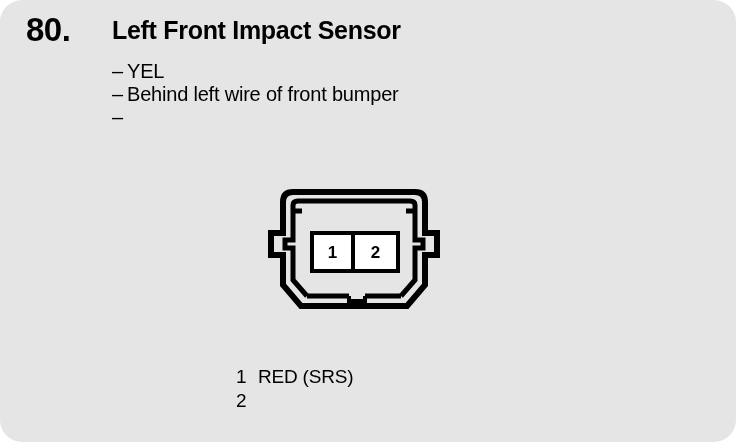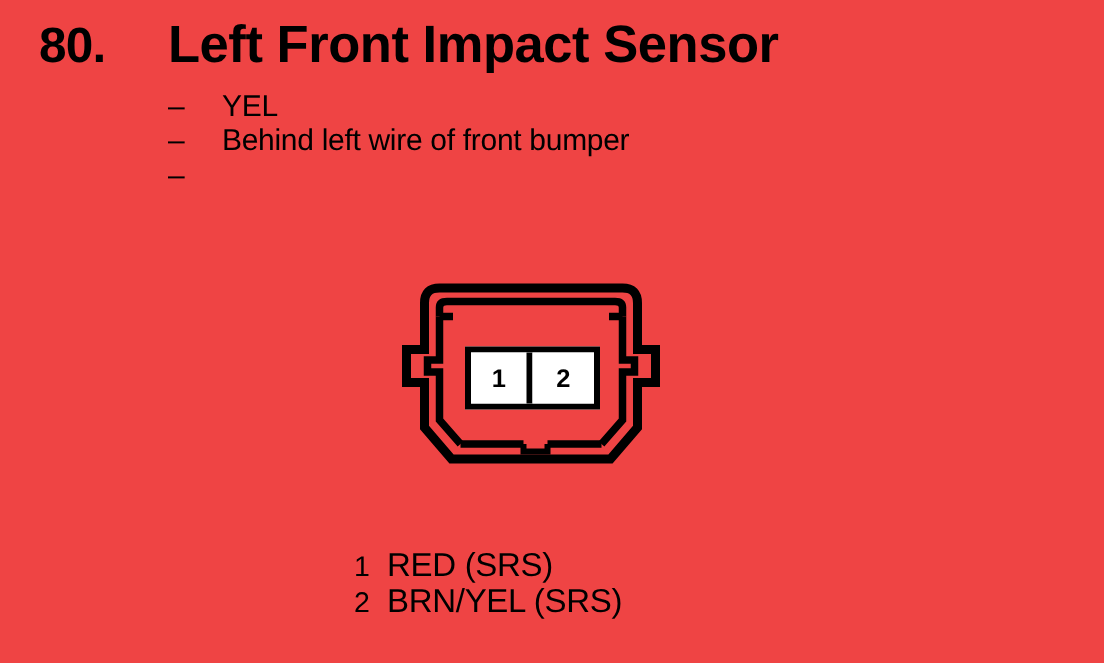--- a/index.html
+++ b/index.html
@@ -4,24 +4,25 @@
 <style>
   html, body {
     margin: 0;
     padding: 0;
     background: #ffffff;
   }
   #page {
     position: relative;
     width: 736px;
     height: 442px;
-    background: #ef4444;
+    background: #e5e5e5;
     overflow: hidden;
     font-family: "Liberation Sans", sans-serif;
     color: #000000;
+    border-radius: 22px;
   }
 
   
   #heading {
     position: absolute;
     left: 26px;
     top: 10px;
     width: 620px;
     height: 40px;
   }
@@ -32,21 +33,21 @@
     font-size: 33px;
     font-weight: bold;
     letter-spacing: -0.5px;
     line-height: 40px;
     white-space: pre;
   }
   #heading-title {
     position: absolute;
     left: 86px;
     top: 0px;
-    font-size: 35px;
+    font-size: 25px;
     font-weight: bold;
     letter-spacing: -0.3px;
     line-height: 40px;
     white-space: pre;
   }
 
   
   #spec-list {
     position: absolute;
     left: 112px;
@@ -63,21 +64,20 @@
     width: 15px;
     flex: 0 0 15px;
     font-size: 20px;
     line-height: 23px;
   }
   .spec-text {
     font-size: 20px;
     line-height: 23px;
     letter-spacing: -0.2px;
     white-space: pre;
-    margin-left: 21px;
   }
 
   
   #connector-diagram {
     position: absolute;
     left: 255px;
     top: 180px;
     width: 205px;
     height: 160px;
   }
@@ -127,21 +127,21 @@
     height: 24px;
     white-space: pre;
   }
   .legend-num {
     width: 22px;
     flex: 0 0 22px;
     font-size: 19px;
     line-height: 24px;
   }
   .legend-label {
-    font-size: 22px;
+    font-size: 19px;
     line-height: 24px;
     letter-spacing: -0.2px;
     white-space: pre;
   }
 </style>
 </head>
 <body>
 
 <div id="page">
 
@@ -226,18 +226,17 @@
 
   <div id="legend">
 
     <div class="legend-row">
       <span class="legend-num">1</span>
       <span class="legend-label">RED (SRS)</span>
     </div>
 
     <div class="legend-row">
       <span class="legend-num">2</span>
-      <span class="legend-label">BRN/YEL (SRS)</span>
     </div>
 
   </div>
 
 </div>
 
 </body></html>

